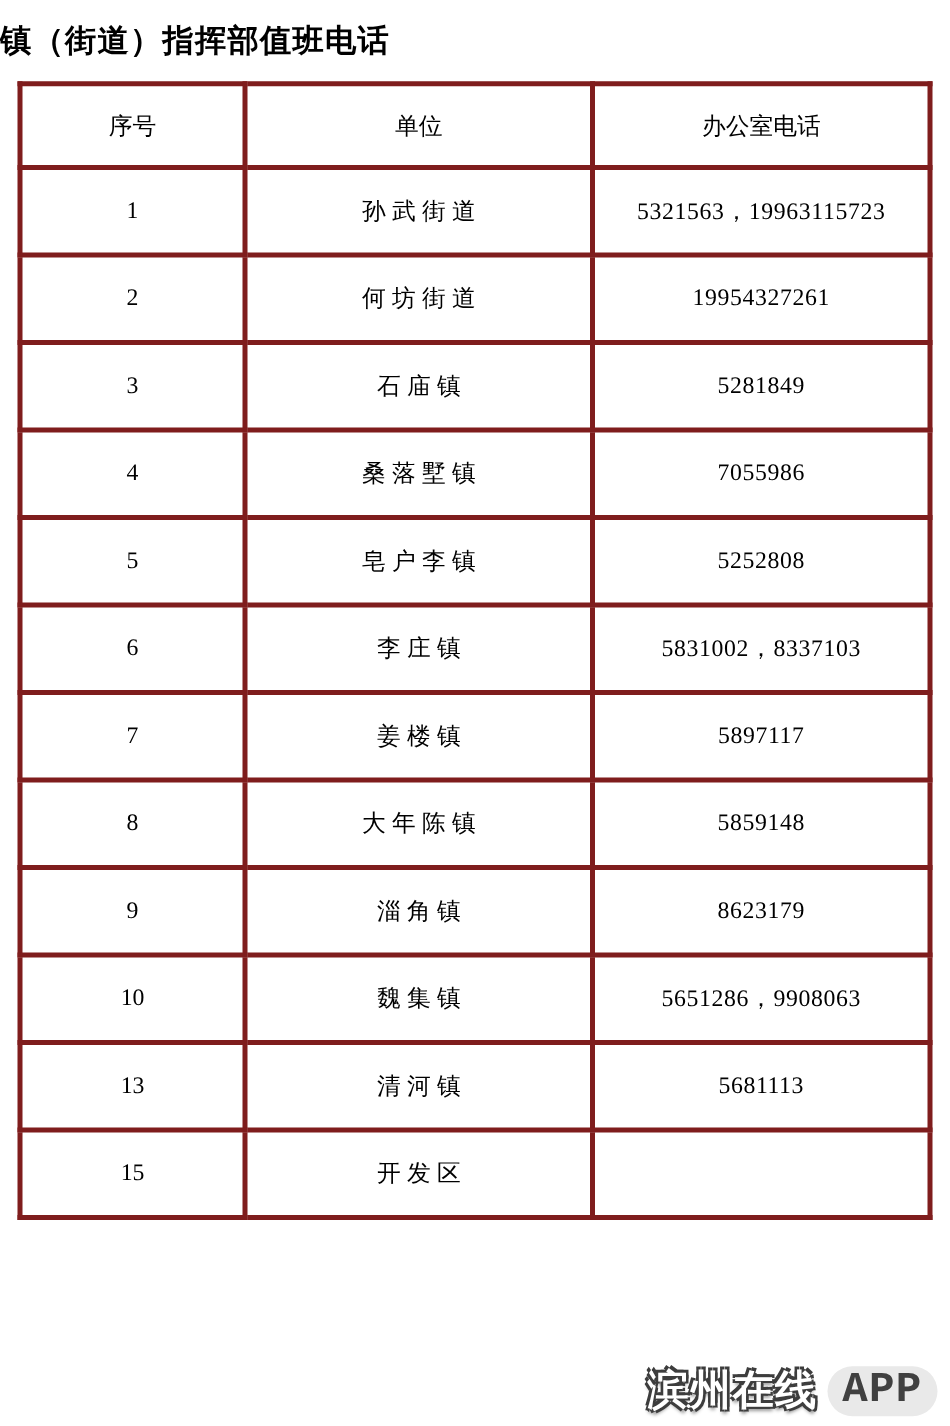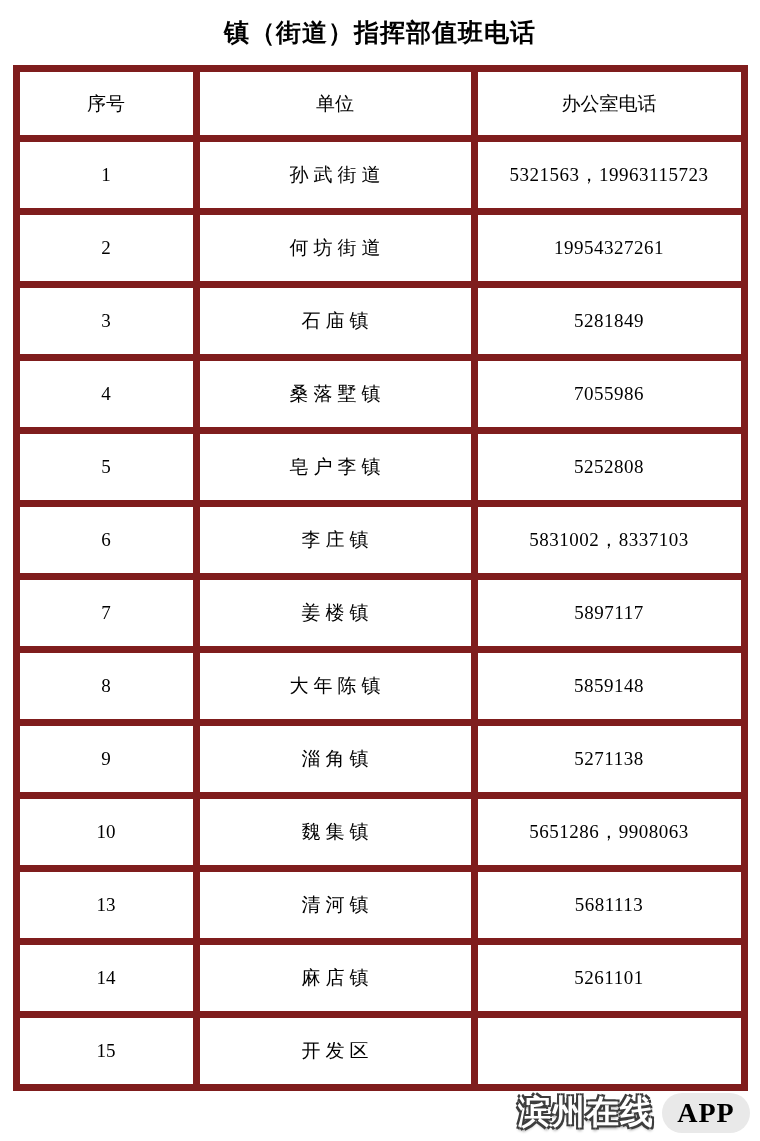--- a/index.html
+++ b/index.html
@@ -15,37 +15,36 @@
     color: #000000;
     overflow: hidden;
   }
   .page {
     width: 760px;
     height: 1141px;
     position: relative;
     box-sizing: border-box;
   }
   .doc-title {
-    text-align: center;
     font-size: 25px;
     font-weight: bold;
     letter-spacing: 1px;
     padding-top: 16px;
     padding-bottom: 16px;
     font-family: "Liberation Serif", "DejaVu Serif", serif;
   }
   table.phone-table {
     border-collapse: collapse;
     margin: 0 auto;
     width: 728px;
     table-layout: fixed;
   }
   table.phone-table td,
   table.phone-table th {
-    border: 7px solid #7f1d1d;
+    border: 4px solid #7f1d1d;
     text-align: center;
     vertical-align: middle;
     font-weight: normal;
     font-size: 19px;
     padding: 0;
   }
   thead th {
     height: 63px;
     font-size: 21px;
     font-weight: bold;
@@ -90,27 +89,27 @@
       -2px  2px 0 #3d3d3d,
        2px  2px 0 #3d3d3d,
        0    3px 3px rgba(0,0,0,.45);
     font-family: "Liberation Sans", sans-serif;
   }
   .watermark .wm-app {
     width: 88px;
     height: 40px;
     border-radius: 20px;
     background: #e9e9e9;
-    color: #000000;
-    font-size: 28px;
+    color: #404040;
+    font-size: 34px;
     font-weight: bold;
     display: flex;
     align-items: center;
     justify-content: center;
-    font-family: Liberation Serif, serif;
+    font-family: Liberation Mono, monospace;
     letter-spacing: 1px;
   }
 </style>
 </head>
 <body>
 
 <div class="page">
 
   <div class="doc-title">镇（街道）指挥部值班电话</div>
 
@@ -164,36 +163,31 @@
         <td class="phone-cell">5897117</td>
       </tr>
       <tr>
         <td class="idx-cell">8</td>
         <td class="unit-cell">大年陈镇</td>
         <td class="phone-cell">5859148</td>
       </tr>
       <tr>
         <td class="idx-cell">9</td>
         <td class="unit-cell">淄角镇</td>
-        <td class="phone-cell">5271138</td>
+        <td class="phone-cell">8623179</td>
       </tr>
       <tr>
         <td class="idx-cell">10</td>
         <td class="unit-cell">魏集镇</td>
         <td class="phone-cell">5651286，9908063</td>
       </tr>
       <tr>
         <td class="idx-cell">13</td>
         <td class="unit-cell">清河镇</td>
         <td class="phone-cell">5681113</td>
-      </tr>
-      <tr>
-        <td class="idx-cell">14</td>
-        <td class="unit-cell">麻店镇</td>
-        <td class="phone-cell">5261101</td>
       </tr>
       <tr>
         <td class="idx-cell">15</td>
         <td class="unit-cell">开发区</td>
         <td class="phone-cell"></td>
       </tr>
     </tbody>
   </table>
 
   <div class="watermark">

